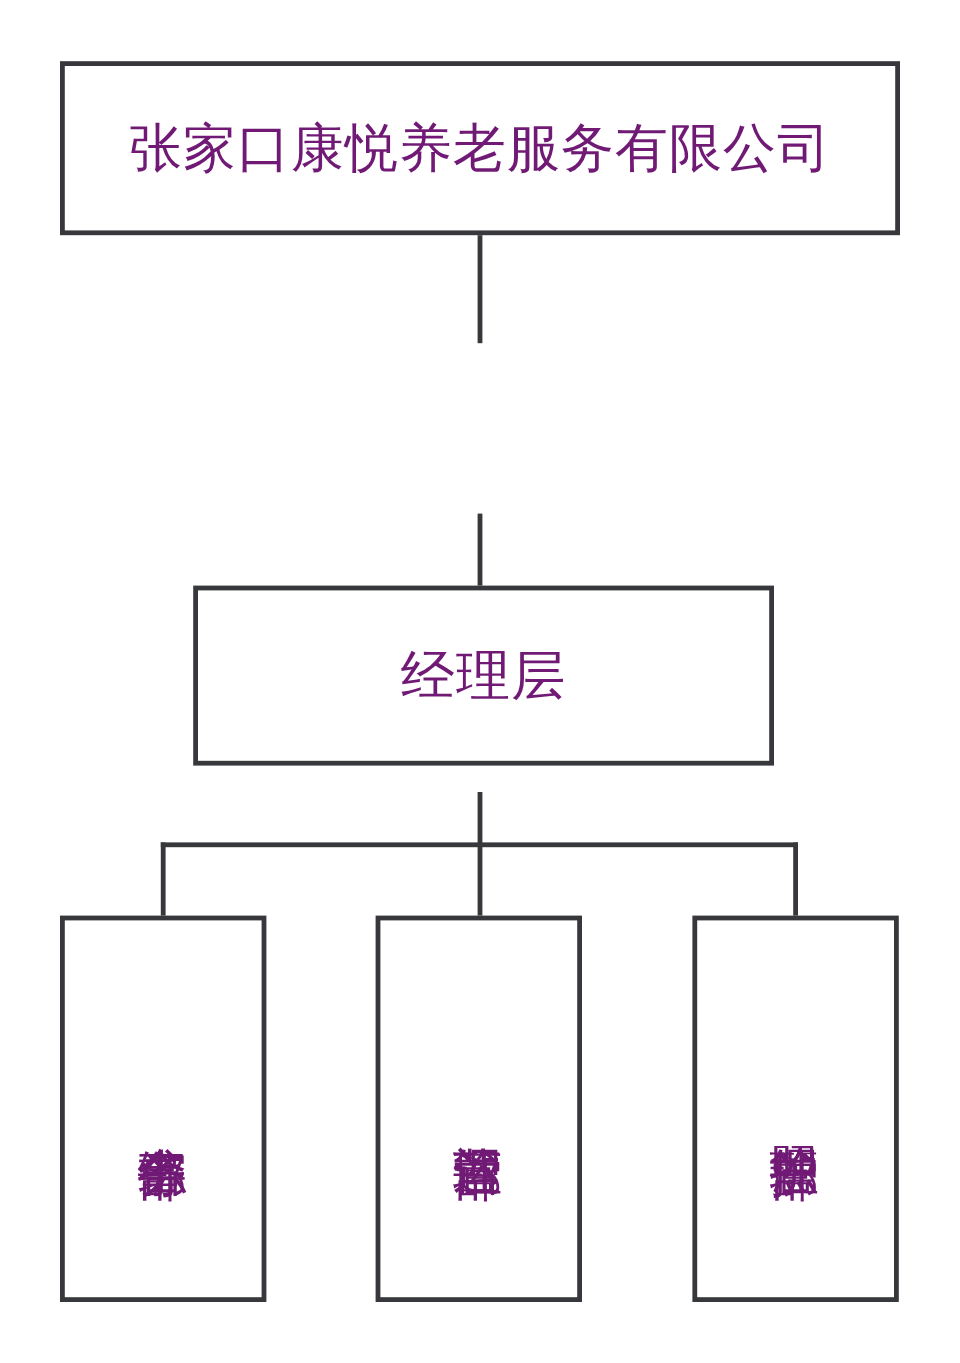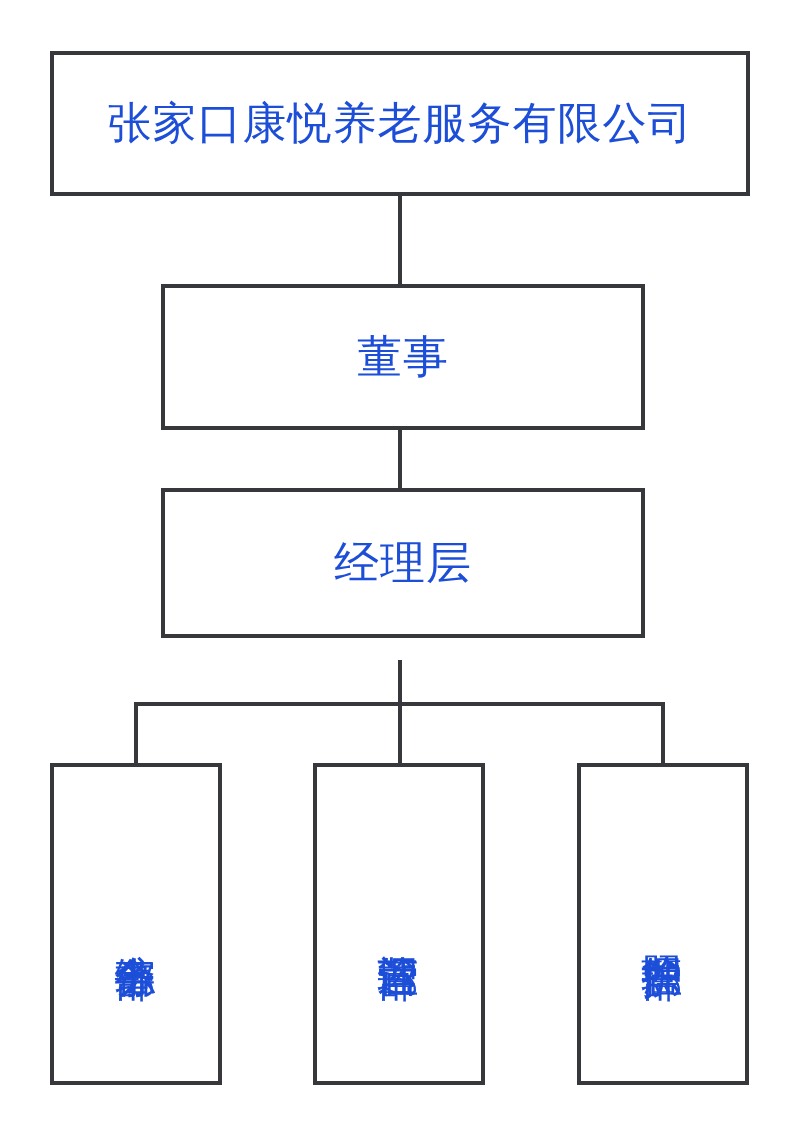--- a/index.html
+++ b/index.html
@@ -19,21 +19,21 @@
     position: absolute;
     box-sizing: border-box;
     border: 4px solid #37383c;
     background: #ffffff;
     display: flex;
     align-items: center;
     justify-content: center;
     text-align: center;
   }
   .node .label {
-    color: #1d4ed8;
+    color: #701a75;
     font-weight: 300;
     letter-spacing: 1px;
     white-space: nowrap;
   }
   .label-lg { font-size: 44px; }
   .label-md { font-size: 45px; letter-spacing: 3px; }
   .label-vert {
     writing-mode: vertical-rl;
     text-orientation: upright;
     font-size: 41px;
@@ -68,23 +68,20 @@
   <div class="connector" id="conn-v2"></div>
   <div class="connector" id="conn-v3"></div>
   <div class="connector" id="conn-branch-h"></div>
   <div class="connector" id="conn-branch-l"></div>
   <div class="connector" id="conn-branch-r"></div>
 
   <div class="node" id="box-company">
     <span class="label label-lg">张家口康悦养老服务有限公司</span>
   </div>
 
-  <div class="node" id="box-director">
-    <span class="label label-md">董事</span>
-  </div>
 
   <div class="node" id="box-management">
     <span class="label label-md">经理层</span>
   </div>
 
   <div class="node" id="box-dept-1">
     <span class="label label-vert">综合事务部</span>
   </div>
 
   <div class="node" id="box-dept-2">

